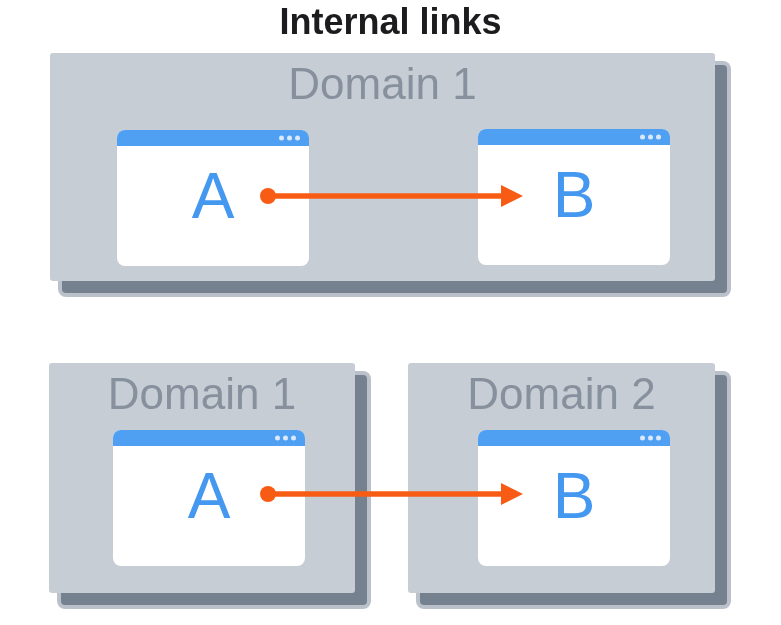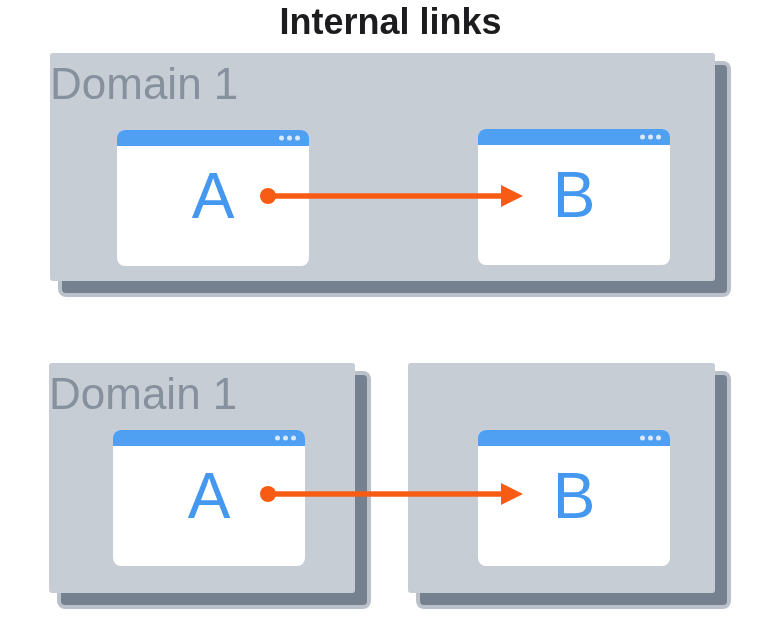--- a/index.html
+++ b/index.html
@@ -33,21 +33,21 @@
   .card::before{
     content:""; position:absolute; z-index:-1;
     left:12px; top:12px; width:100%; height:100%;
     background:var(--card-shadow); border-radius:4px;
     box-shadow:0 0 0 4px var(--card-shadow-rim);
   }
   .card-top{left:50px; top:53px; width:665px; height:228px;}
   .card-b1 {left:49px; top:363px; width:306px; height:230px;}
   .card-b2 {left:408px; top:363px; width:307px; height:230px;}
   .domain-label{
-    padding-top:6px; 
+    padding-top:6px; text-align:center;
     font-size:44px; font-weight:400; color:var(--domain-label-text);
   }
   .window{
     position:absolute; width:192px; height:136px;
     background:var(--window-bg); border-radius:8px;
   }
   .win-ta{left:67px;  top:77px;}
   .win-tb{left:428px; top:76px;}
   .win-ba{left:64px;  top:67px;}
   .win-bb{left:70px;  top:67px;}
@@ -123,20 +123,21 @@
             <i></i>
             <i></i>
             <i></i>
           </span>
       </div>
       <div class="page-letter">A</div>
     </div>
   </div>
 
   <div class="card card-b2">
+    <div class="domain-label">Domain 2</div>
 
     <div class="window win-bb">
       <div class="titlebar">
         <span class="dots">
             <i></i>
             <i></i>
             <i></i>
           </span>
       </div>
       <div class="page-letter">B</div>

